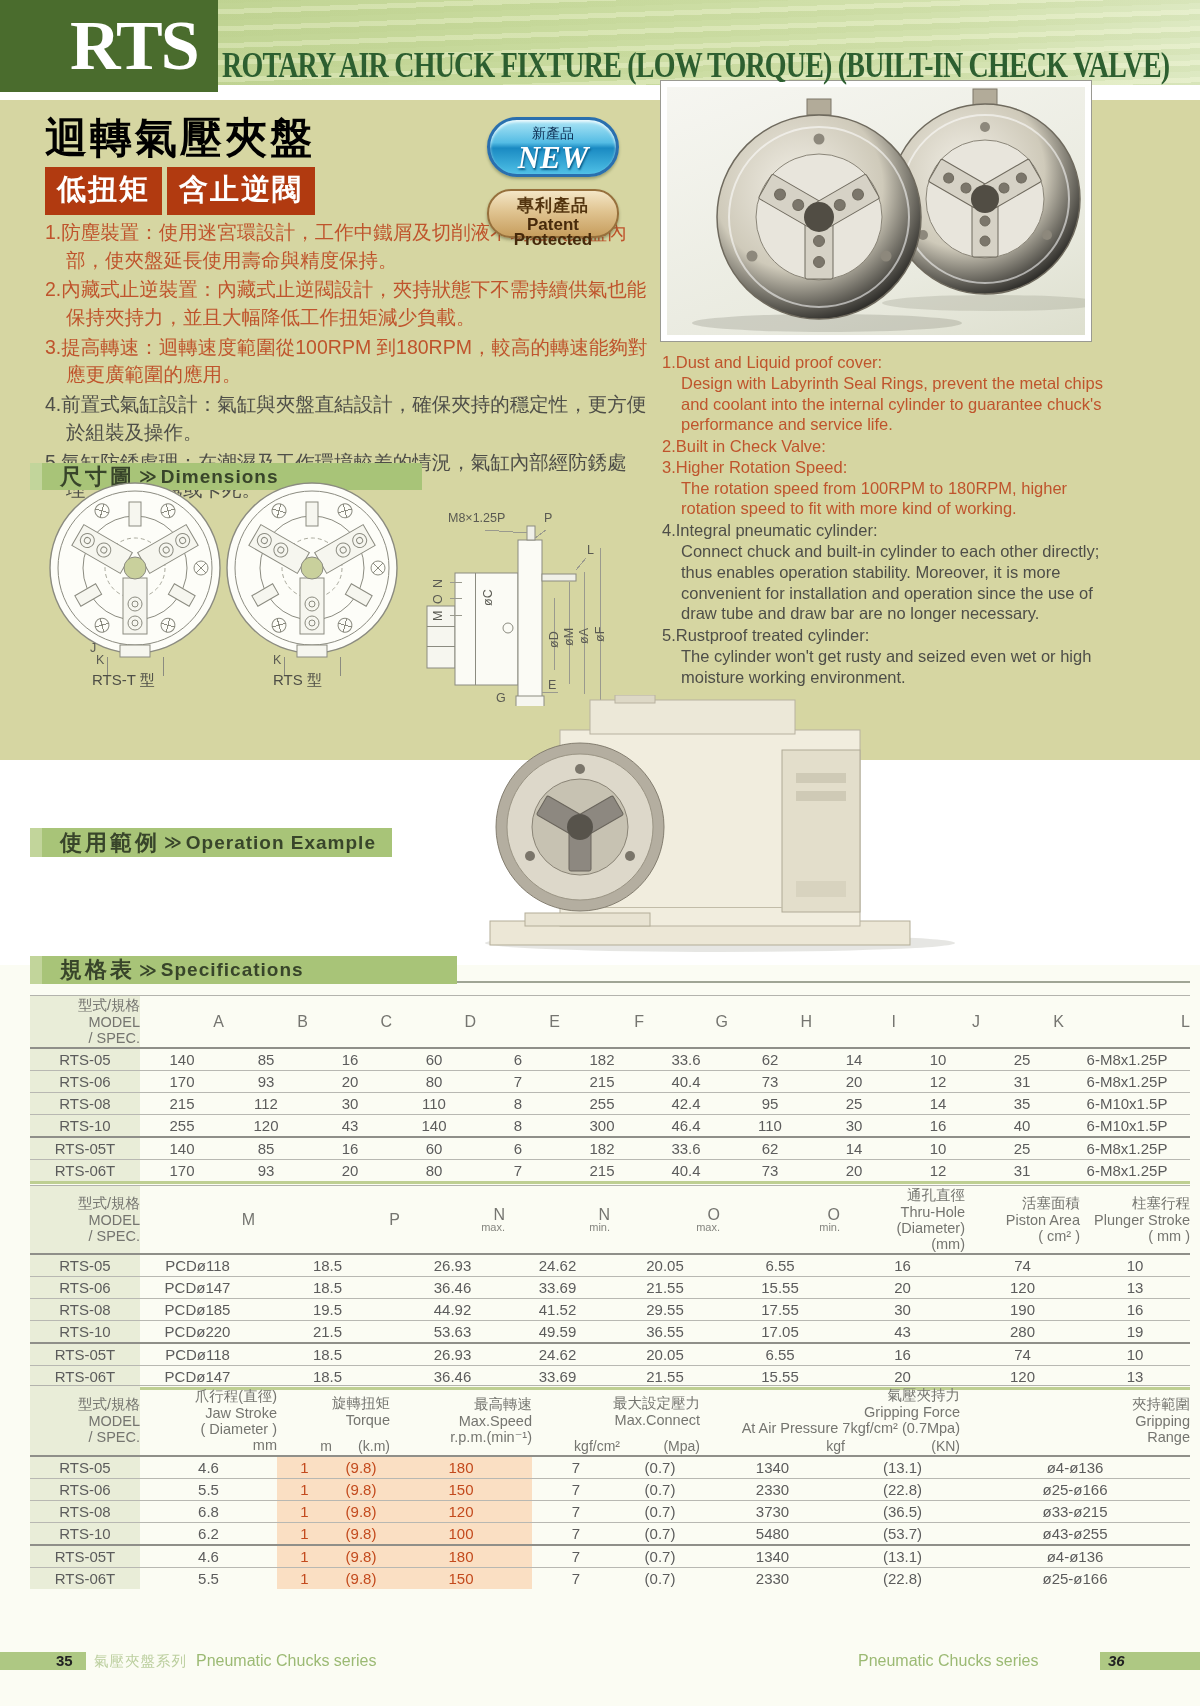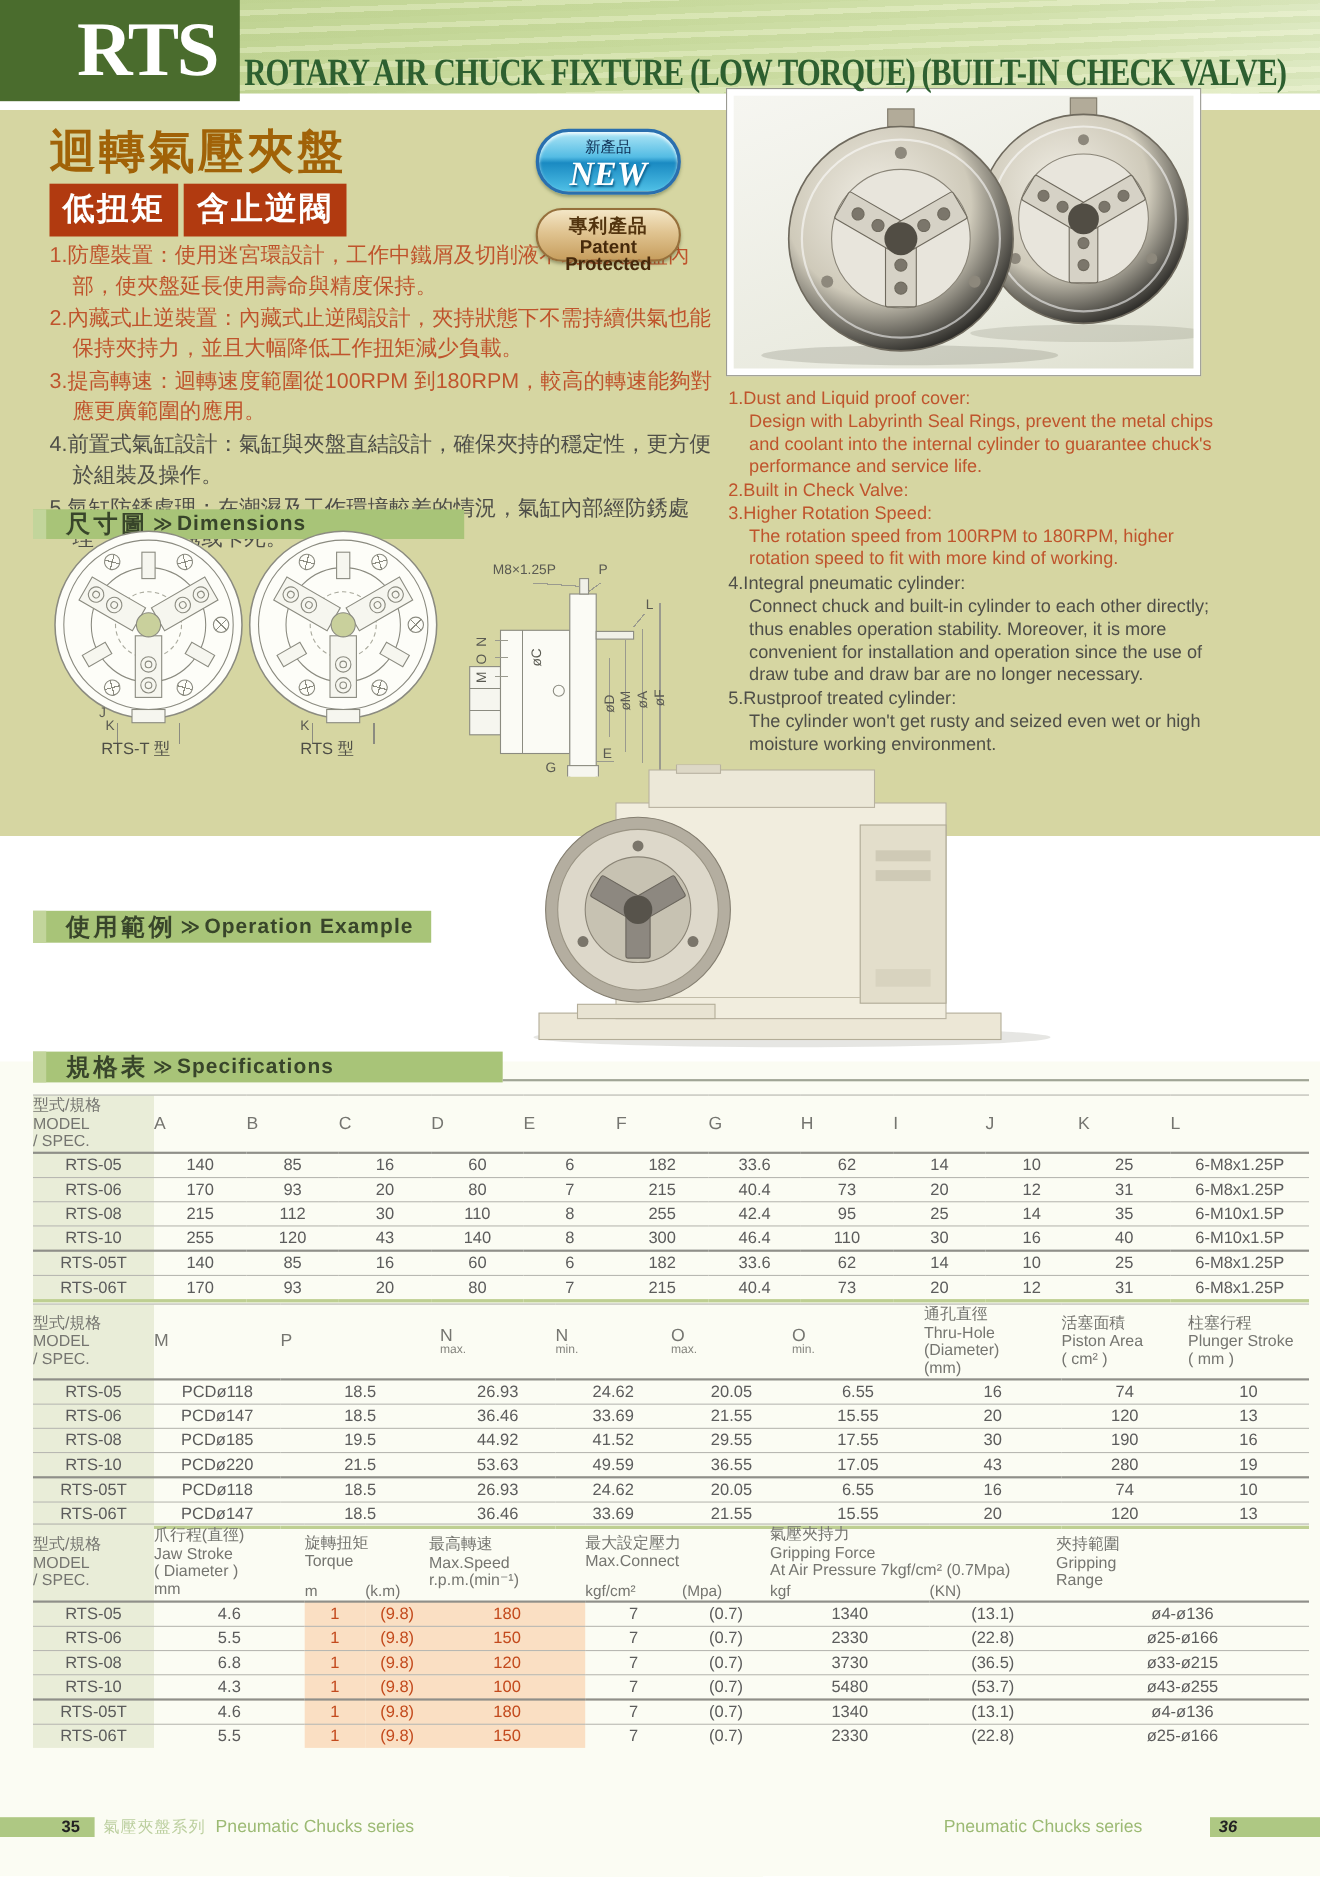--- a/index.html
+++ b/index.html
@@ -17,21 +17,21 @@
     line-height:92px;padding-left:70px;box-sizing:border-box;letter-spacing:-2px;z-index:3;}
   .hdr-title{left:222px;top:46px;color:#2d5f30;white-space:nowrap;z-index:3;
     font-family:"Liberation Serif","DejaVu Serif",serif;font-weight:bold;font-size:35px;
     transform:scaleX(.8);transform-origin:left center;letter-spacing:-1px;}
 
   
   .olive{left:0;top:100px;width:1200px;height:660px;background:#d6d6a2;}
   .lower{left:0;top:965px;width:1200px;height:741px;background:#fbfcf3;}
 
   
-  .zh-title{left:45px;top:110px;font-size:42px;font-weight:bold;color:#a16207;letter-spacing:3px;}
+  .zh-title{left:45px;top:110px;font-size:42px;font-weight:bold;color:#000000;letter-spacing:3px;}
   .zh-badges{left:45px;top:167px;display:flex;gap:5px;}
   .zh-badge{background:#b13a10;color:#fff;font-size:29px;font-weight:bold;
     padding:3px 12px 5px;letter-spacing:2px;}
   .zh-list{left:45px;top:219px;width:615px;font-size:19.5px;line-height:1.42;}
   .zh-list p{margin:0 0 2px 0;padding-left:21px;text-indent:-21px;}
   .tone-red{color:#bf542c;}
   .tone-dark{color:#4e4e48;}
 
   
   .new-badge{left:487px;top:117px;width:132px;height:60px;border-radius:30px;
@@ -76,21 +76,21 @@
   .dim-label{font-size:12.5px;fill:#5a5a52;}
   line,path{shape-rendering:crispEdges;}
 
   
   .op-photo{left:430px;top:695px;}
 
   
   .spec-table{position:absolute;left:30px;border-collapse:collapse;table-layout:fixed;
     font-size:15px;color:#5c5c5c;background:transparent;}
   .spec-table th{font-weight:normal;color:#757570;vertical-align:middle;padding:1px 0;
-    text-align:left;border-top:1px solid #b3b3ad;border-bottom:2px solid #8f8f89;}
+    text-align:right;border-top:1px solid #b3b3ad;border-bottom:2px solid #8f8f89;}
   .spec-table td{text-align:center;height:21px;padding:0;
     border-top:1px solid #b8b8b2;}
   .spec-table tbody tr:first-child td{border-top:none;margin-left:32px;}
   .spec-table tr.heavy-top td{border-top:2px solid #8f8f89;}
   .spec-table.green-b tbody tr:last-child td{border-bottom:3px solid #becf92;}
   .spec-table th.model,.spec-table td.model{background:#e9edd8;}
   .h-zh{font-size:14.5px;line-height:17px;}
   .h-en{font-size:14.5px;line-height:16px;}
   .h-sub{font-size:11px;line-height:11px;color:#85857f;}
   .h-main{font-size:16px;line-height:15px;}
@@ -826,21 +826,21 @@
           <td class="hl">(9.8)</td>
           <td class="hl">120</td>
           <td>7</td>
           <td>(0.7)</td>
           <td>3730</td>
           <td>(36.5)</td>
           <td>ø33-ø215</td>
         </tr>
         <tr>
           <td class="model">RTS-10</td>
-          <td>4.3</td>
+          <td>6.2</td>
           <td class="hl">1</td>
           <td class="hl">(9.8)</td>
           <td class="hl">100</td>
           <td>7</td>
           <td>(0.7)</td>
           <td>5480</td>
           <td>(53.7)</td>
           <td>ø43-ø255</td>
         </tr>
         <tr class="heavy-top">

